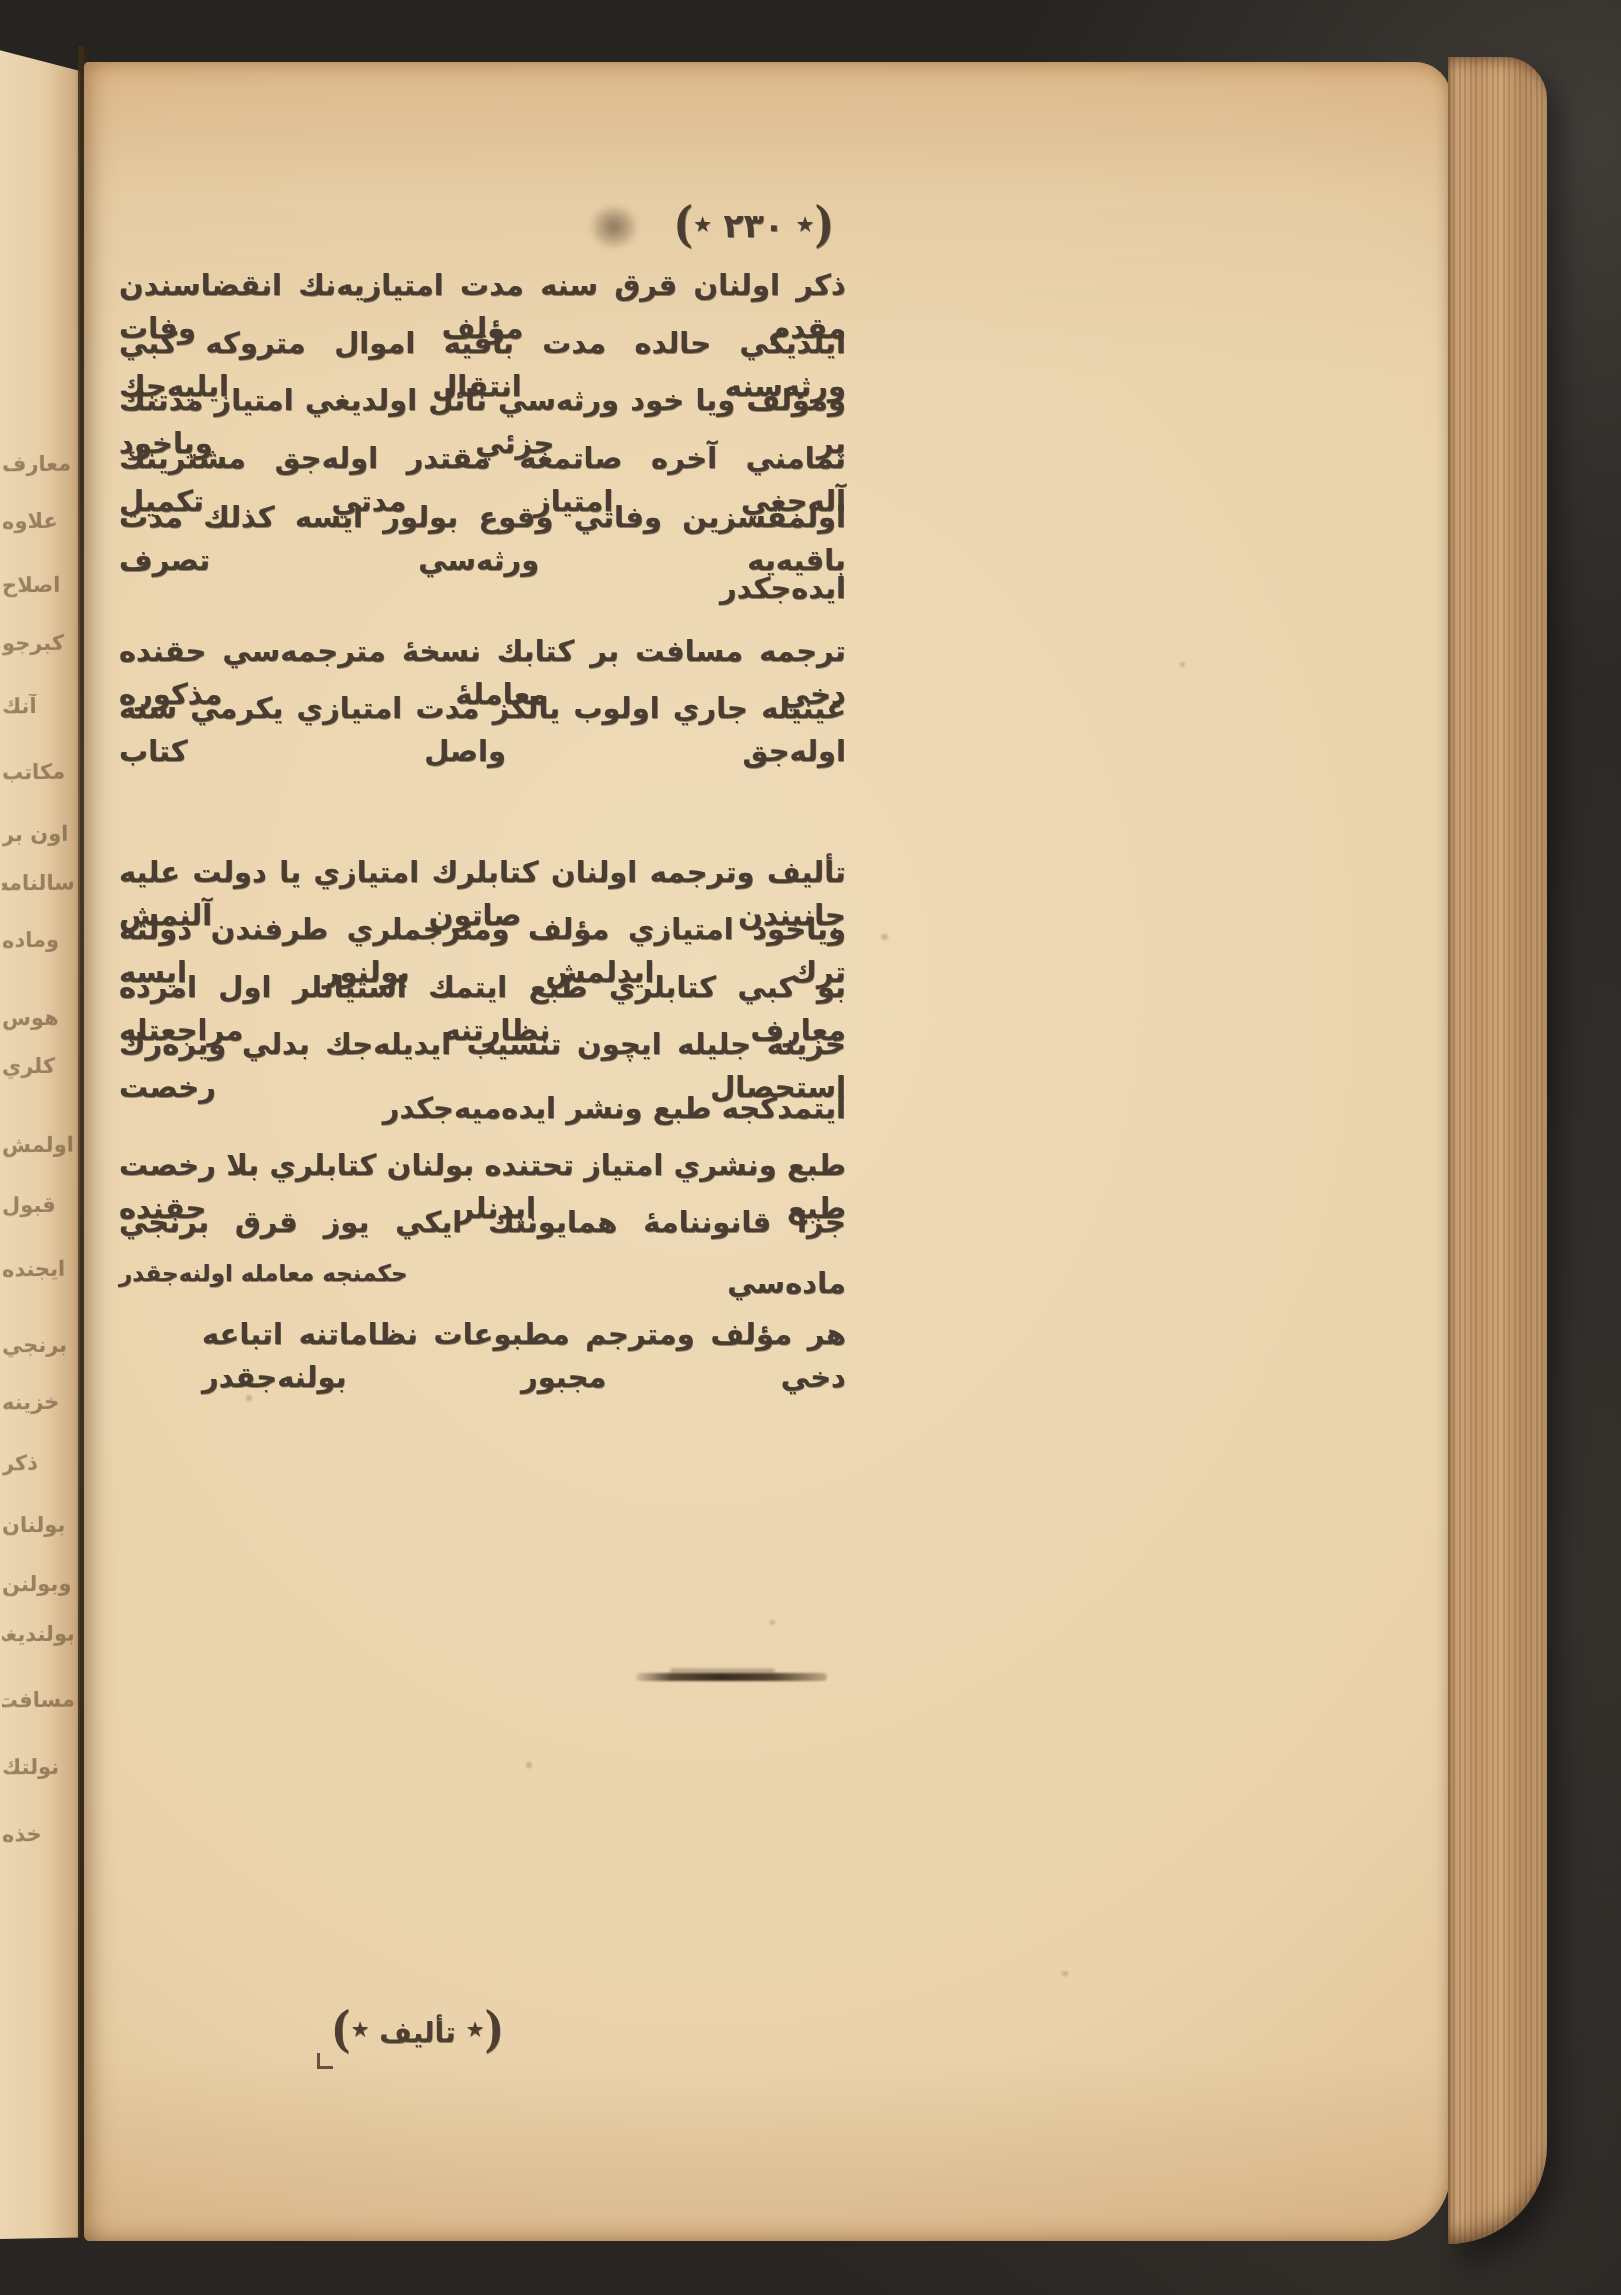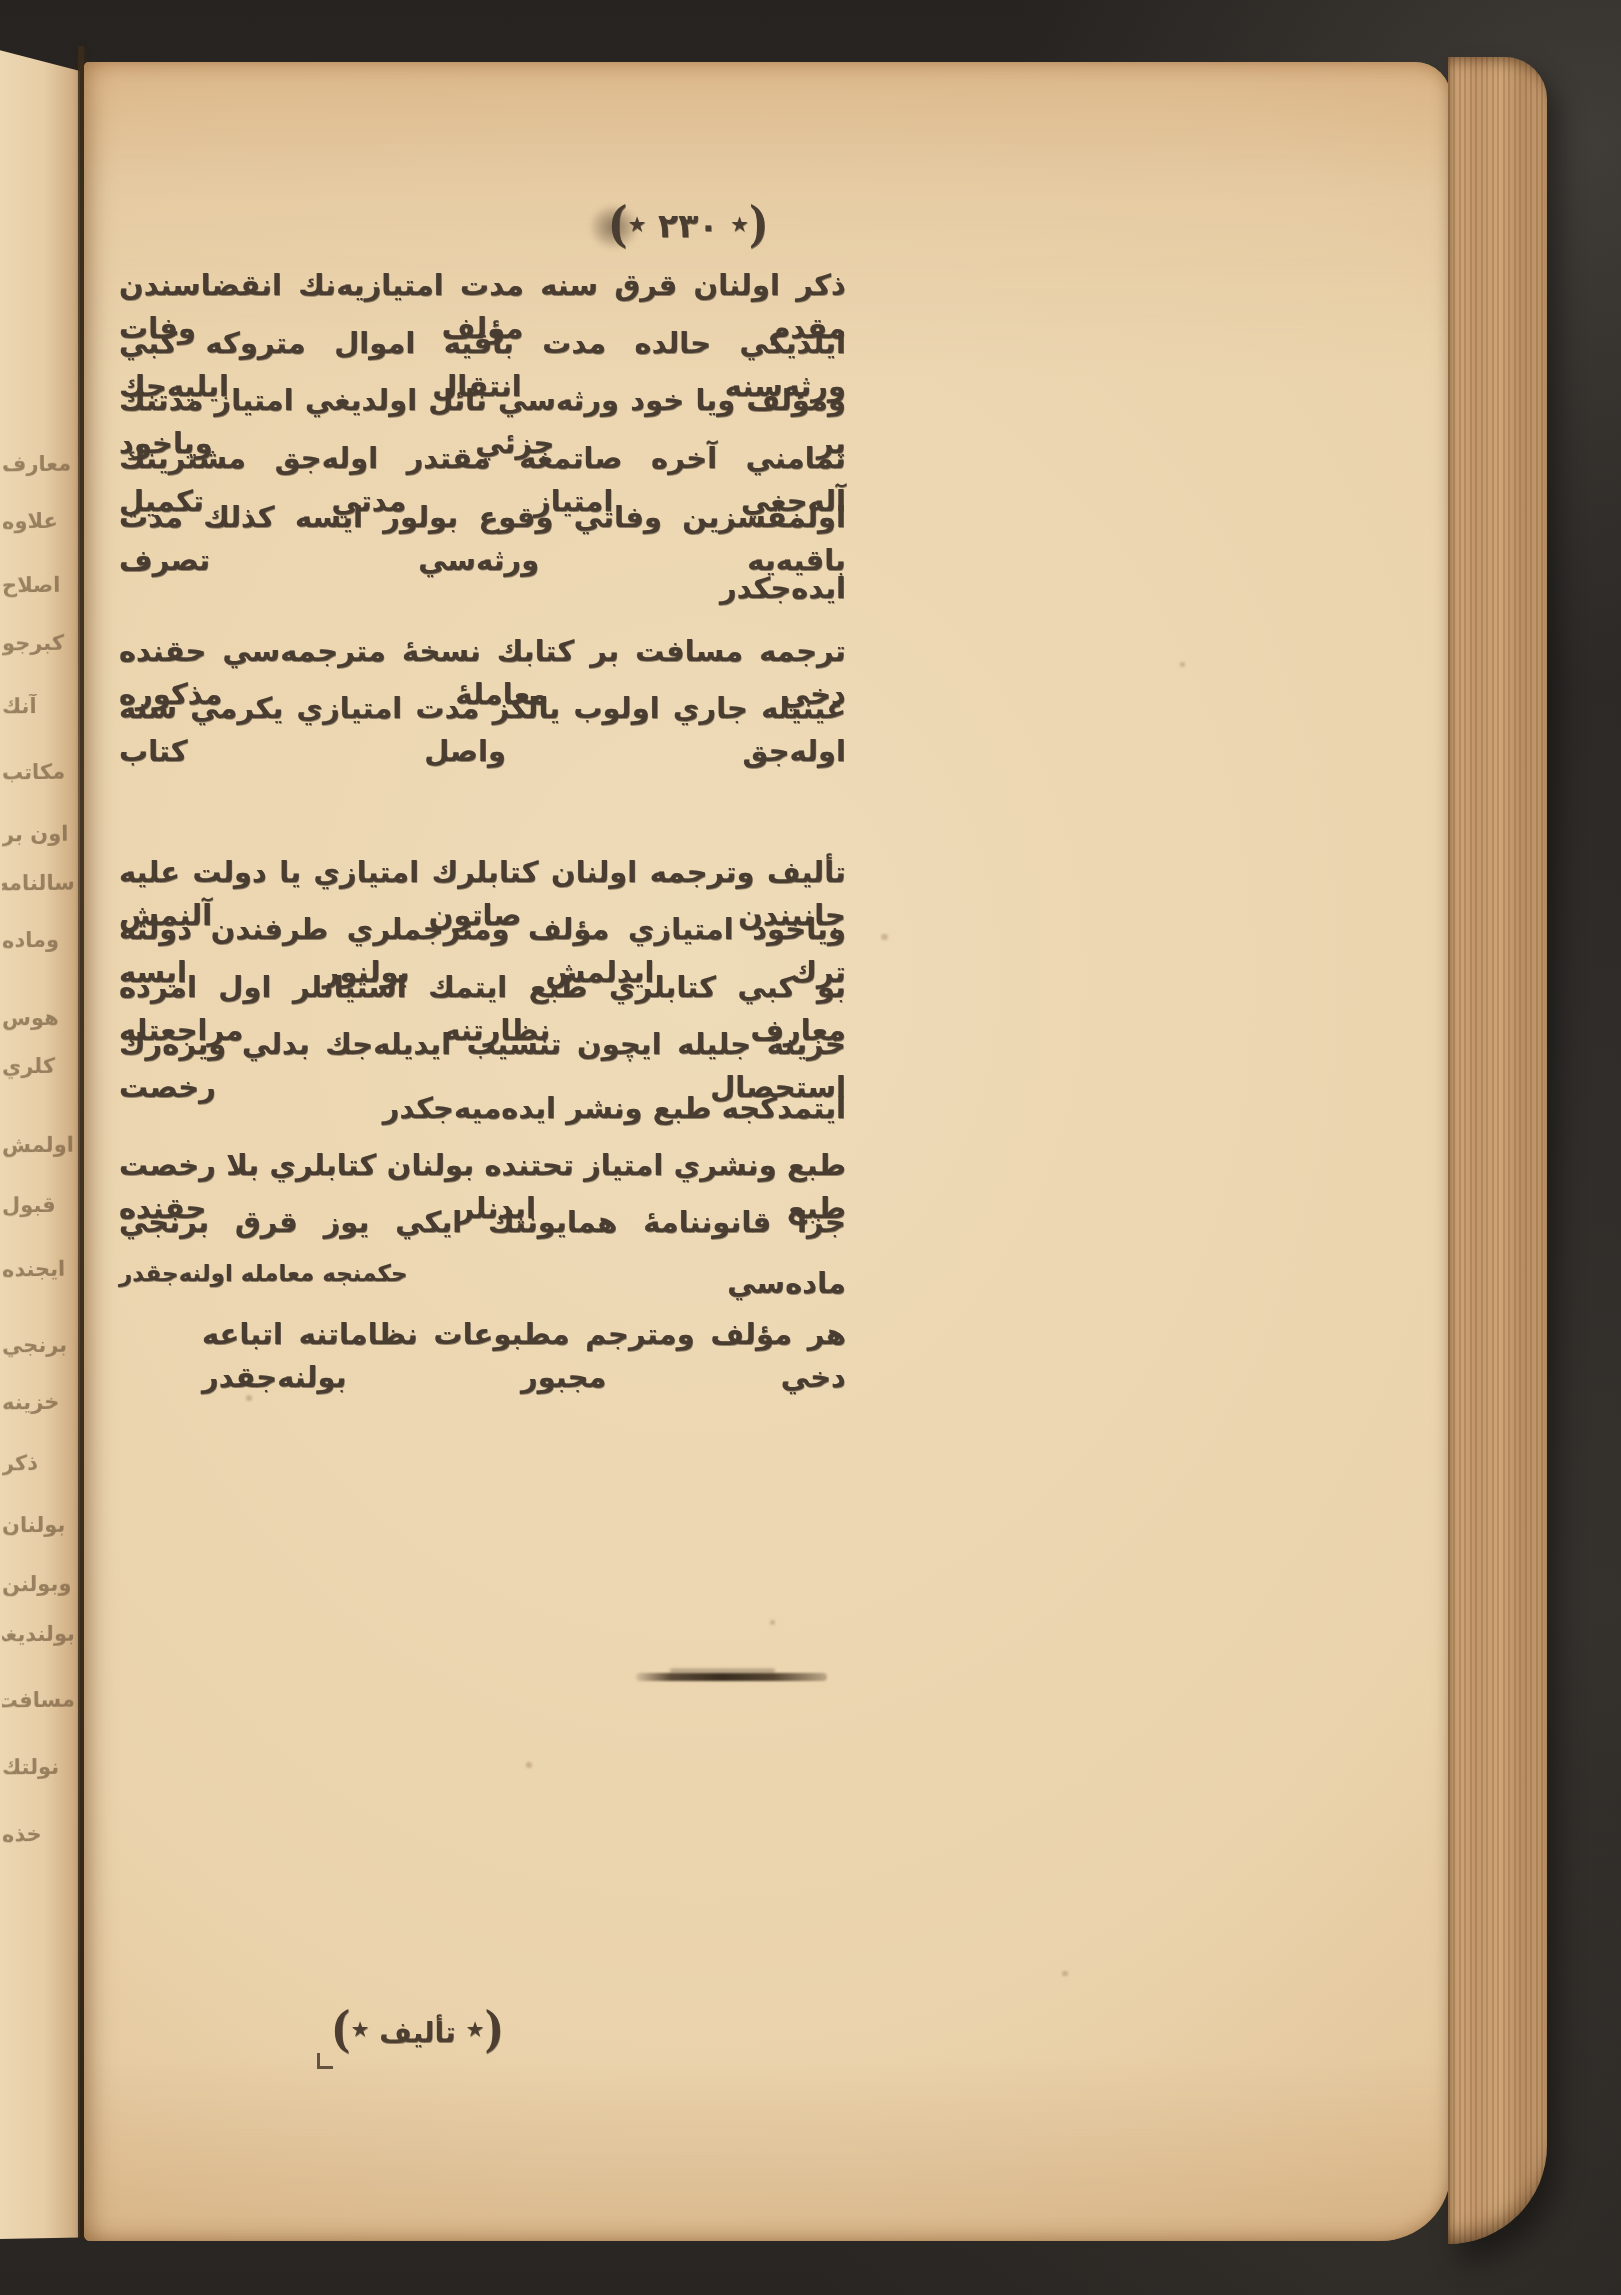--- a/index.html
+++ b/index.html
@@ -45,22 +45,22 @@
                11px 17.4px 27px rgba(0,0,0,.4);}
   
   .tline{position:absolute;left:35px;width:727px;height:43px;line-height:43px;
     font-size:29px;font-weight:bold;color:#49
     3d32;color:#493d32;white-space:nowrap;direction:rtl;
     text-shadow:0.5px 0.5px 0.6px rgba(73,61,48,.55), -0.3px 0 0.4px rgba(73,61,48,.3);
     filter:blur(0.2px);}
   .j{white-space:normal;text-align:justify;text-align-last:justify;-moz-text-align-last:justify;}
   .start{}
   .raised{display:inline-block;font-size:23px;transform:translateY(-12px);letter-spacing:0.4px;margin-top:20px;}
-  .header{position:absolute;left:524px;top:133px;width:252px;height:57px;line-height:57px;
-    text-align:left;color:#4a3d31;font-weight:bold;font-size:33px;white-space:nowrap;
+  .header{position:absolute;left:498px;top:133px;width:252px;height:57px;line-height:57px;
+    text-align:right;color:#4a3d31;font-weight:bold;font-size:33px;white-space:nowrap;
     text-shadow:0.6px 0.6px 0.6px rgba(70,58,45,.6);}
   .paren{display:inline-block;font-family:"DejaVu Serif",serif;font-weight:bold;font-size:41px;
     transform:scaleY(1.18);position:relative;top:1.6px;}
   .rosette{display:inline-block;font-size:35px;letter-spacing:-3.2px;position:relative;top:-1.6px;}
   .blotch{position:absolute;left:505px;top:142px;width:50px;height:46px;border-radius:50%;
     background:radial-gradient(closest-side, rgba(62,46,30,.55), rgba(72,52,32,.25) 60%, rgba(0,0,0,0));
     filter:blur(2.4px);}
   .divider{position:absolute;left:552px;top:1611px;width:191px;height:8px;border-radius:4.7px;
     background:linear-gradient(to right, rgba(70,52,32,.12), rgba(56,41,26,.8) 18%, rgba(40,30,19,.92) 45%, rgba(58,43,27,.85) 72%, rgba(80,60,38,.3));
     filter:blur(0.9px);}

